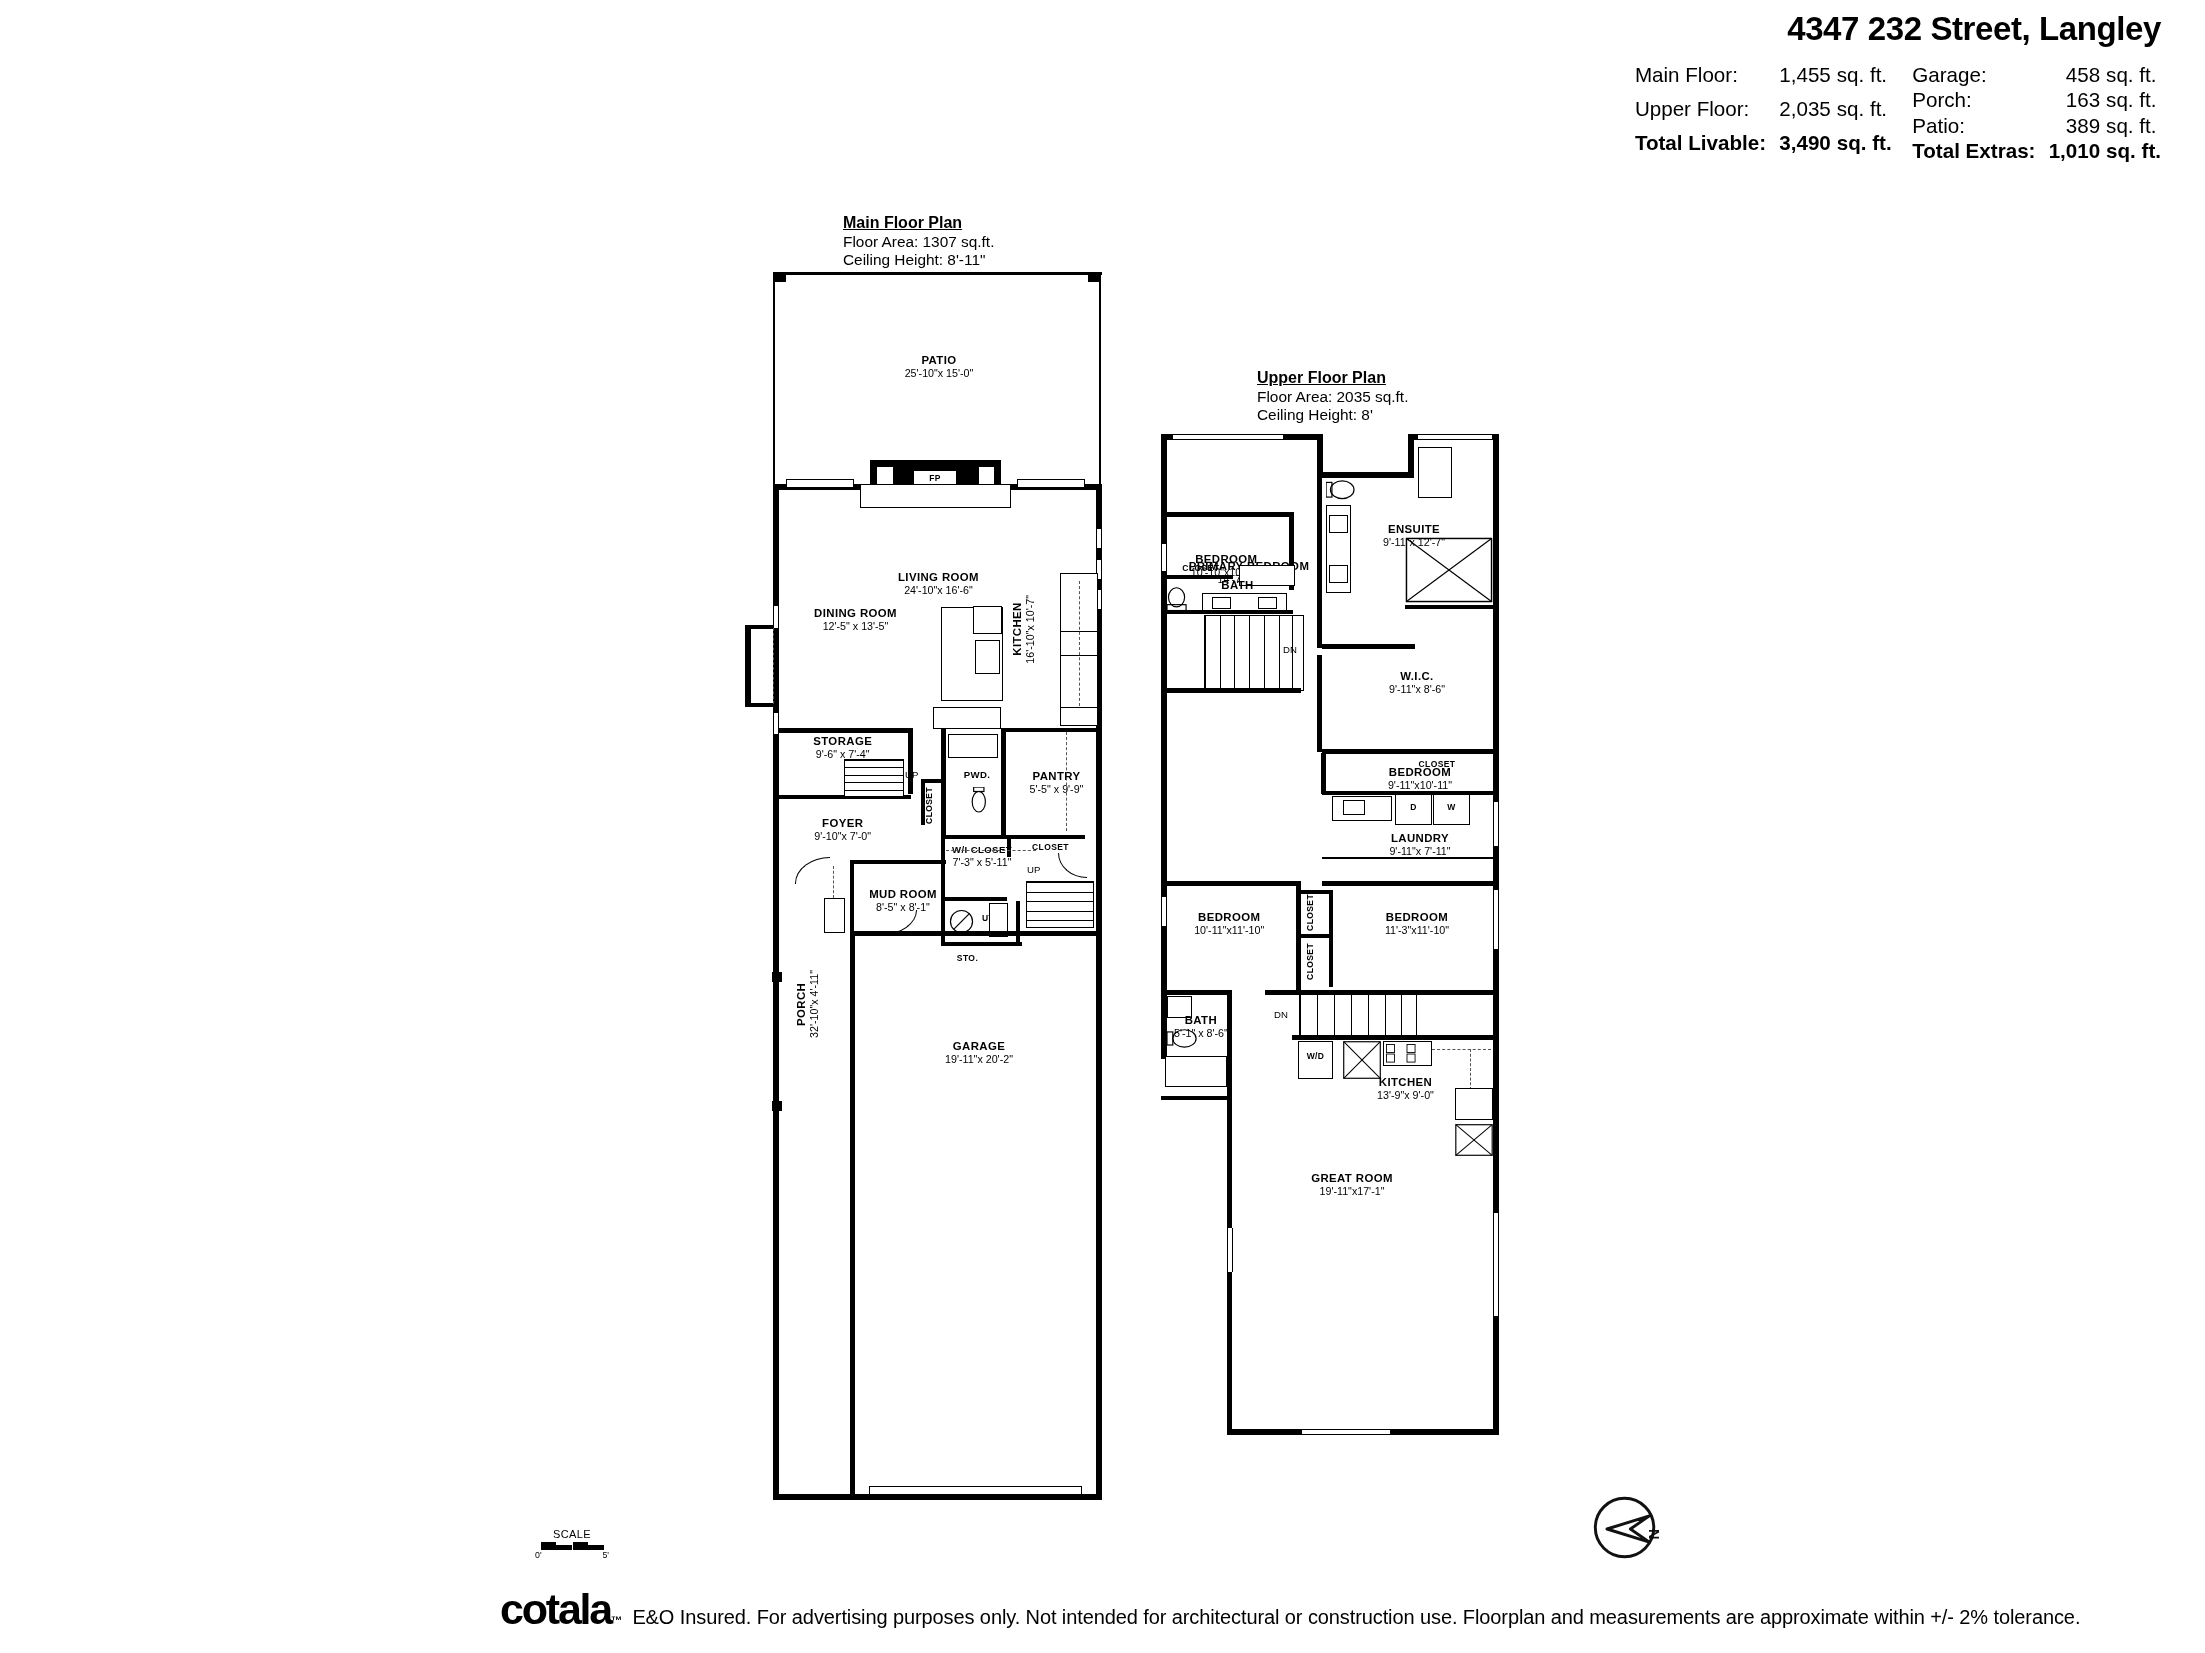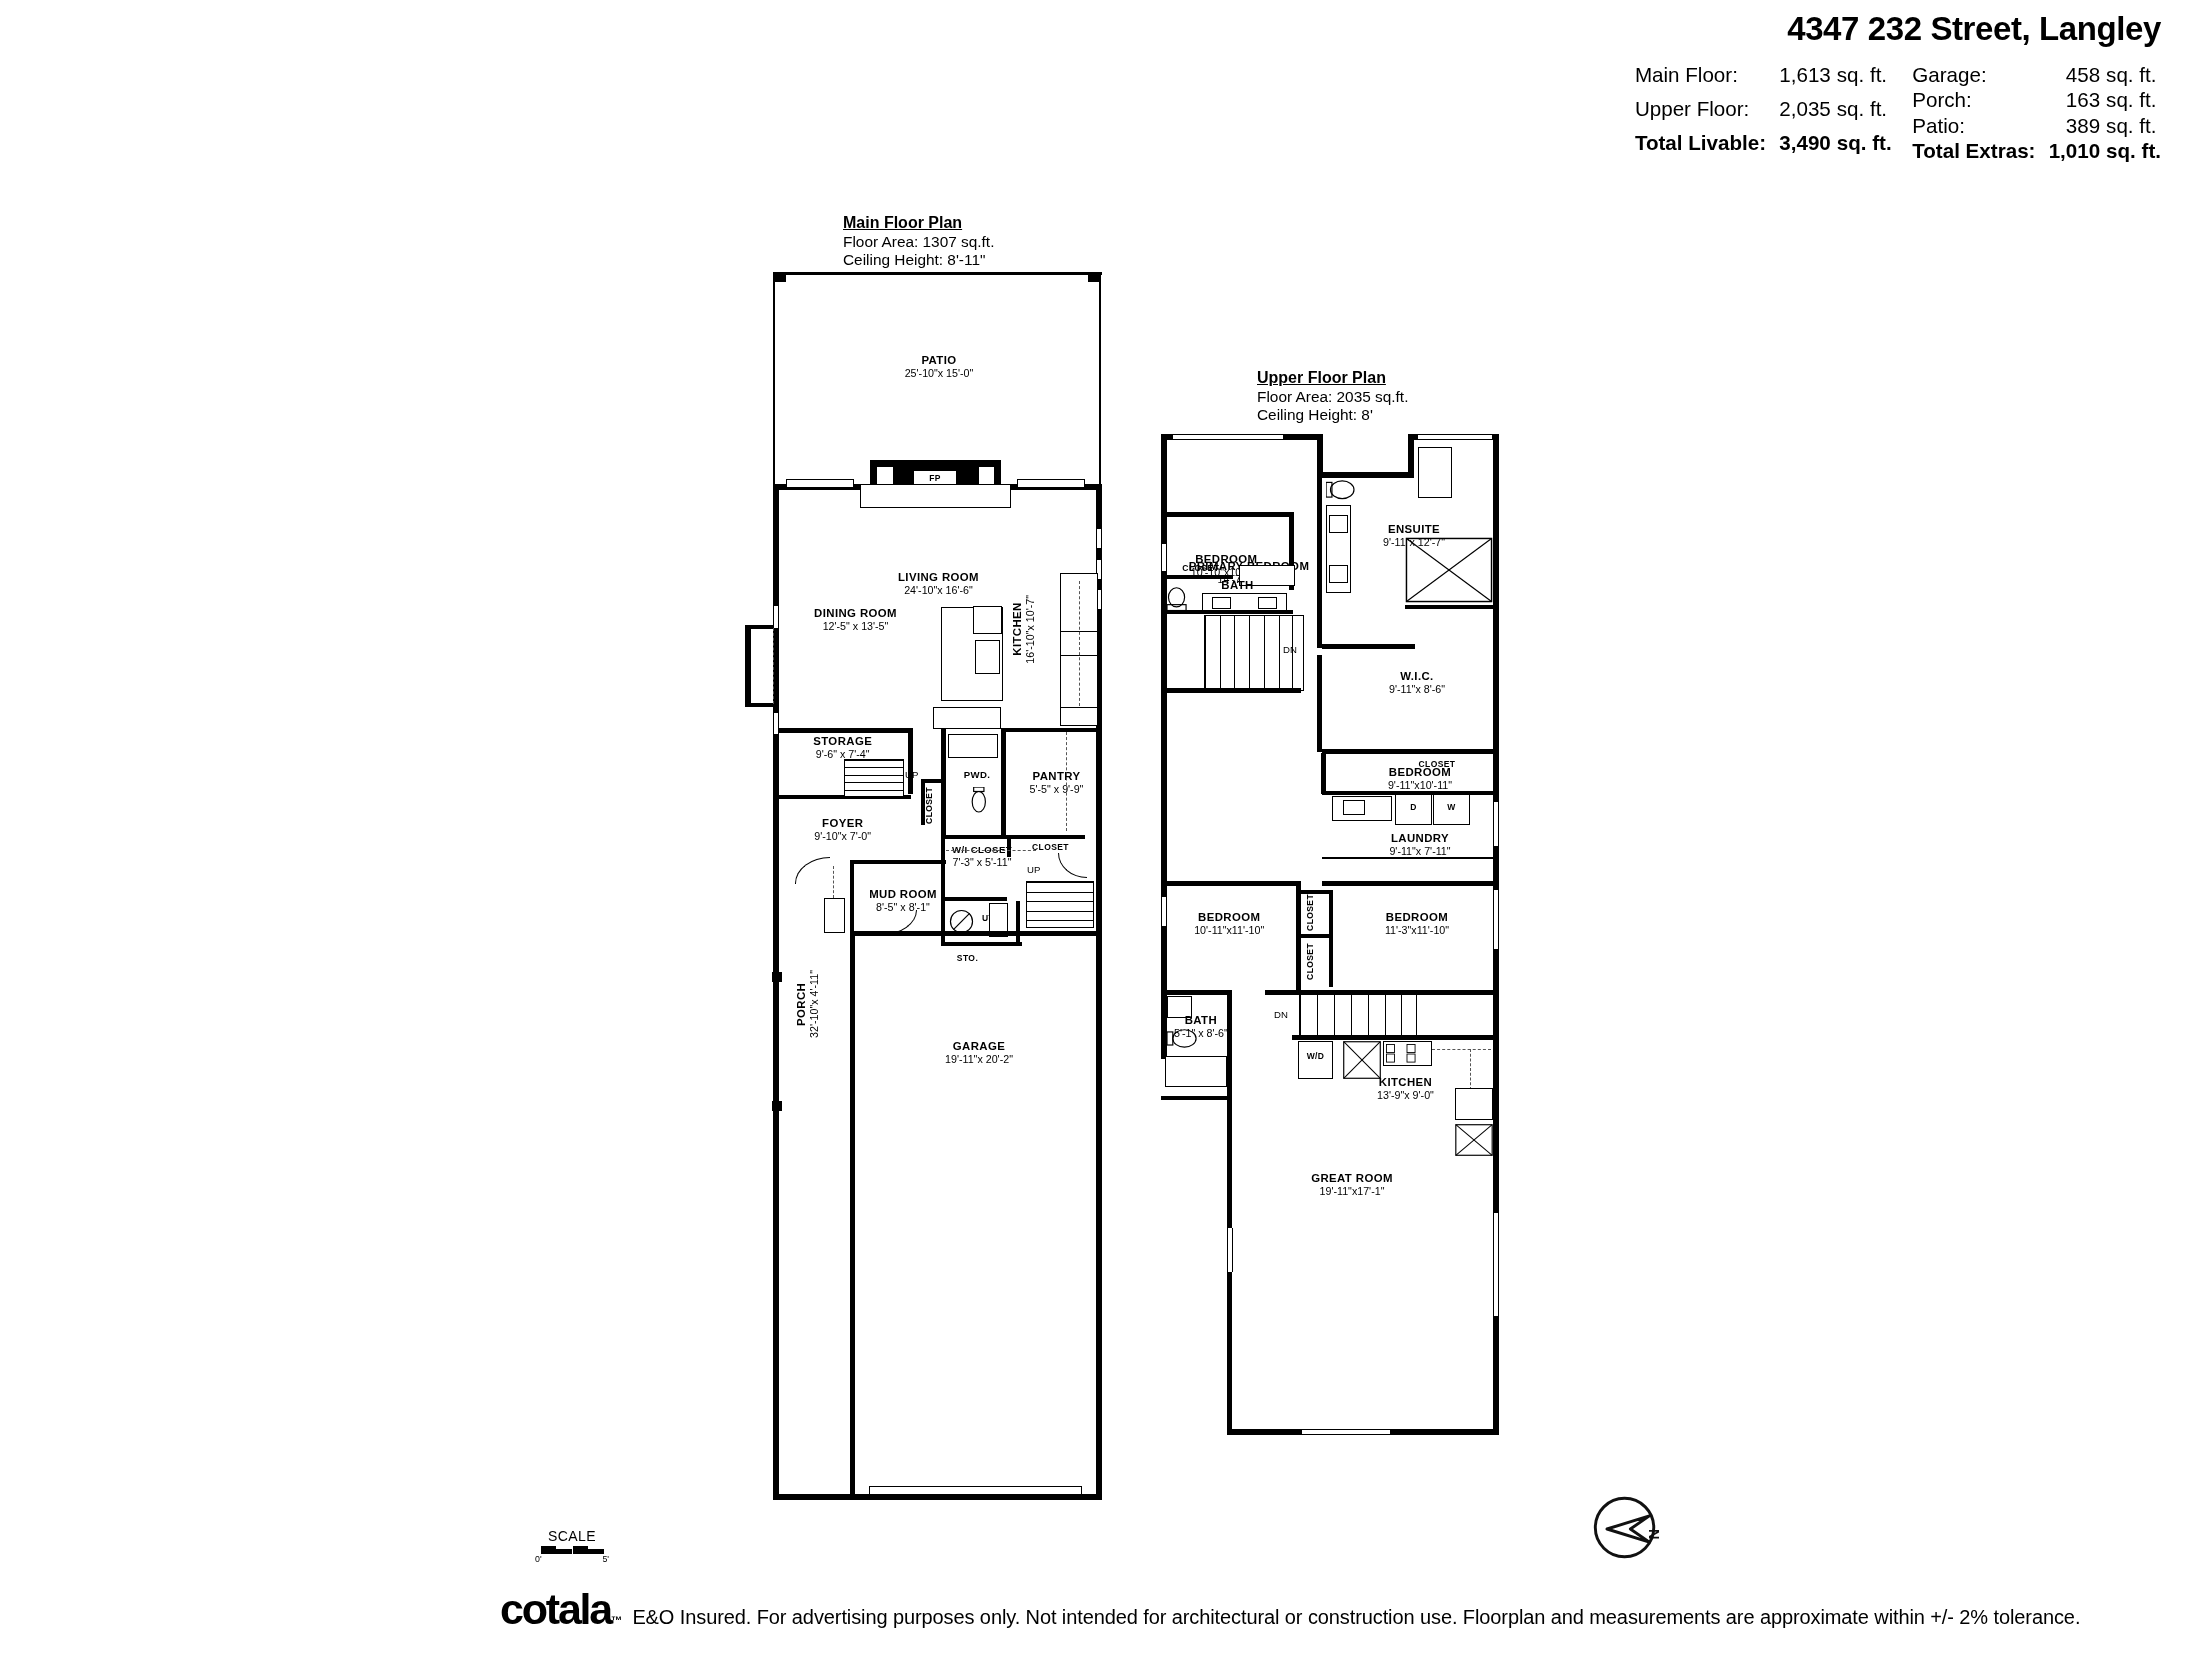--- a/index.html
+++ b/index.html
@@ -39,41 +39,41 @@
   .winv{position:absolute; background:#fff; border-left:1.5px solid #000; border-right:1.5px solid #000; box-sizing:border-box;}
   .door-sw{position:absolute; box-sizing:border-box; border:1.2px solid #000; border-radius:100% 0 0 0; border-right:none; border-bottom:none;}
   .tick{position:absolute; font-size:9.6px;}
   .stair{position:absolute; border:1.1px solid #000; background:#fff; box-sizing:border-box;}
   .stair i{position:absolute; left:0; right:0; height:0; border-top:1px solid #000;}
   .stairv{position:absolute; border:1.1px solid #000; background:#fff; box-sizing:border-box;}
   .stairv i{position:absolute; top:0; bottom:0; width:0; border-left:1px solid #000;}
 
   
   #scalebox{position:absolute; left:535px; top:1528px; text-align:center;}
-  #scalebox .sttl{font-size:14px; letter-spacing:0.4px;}
+  #scalebox .sttl{font-size:11px; letter-spacing:0.4px;}
   #scalebar{width:63px; height:8px; position:relative; margin:1.5px auto 0;}
   #scalebar span{position:absolute; top:0; height:8px; background:#000;}
   #scalebox .ends{position:relative; height:10.3px; width:74px; margin:0 auto;}
   #scalebox .ends b{position:absolute; font-size:8.8px; font-weight:normal;}
   #north{position:absolute; left:1588px; top:1491px; width:76px; height:76px;}
   #footer{position:absolute; left:500px; top:1588px; display:flex; align-items:baseline; gap:10.3px;}
   #logo{font-size:43px; font-weight:bold; letter-spacing:-2.2px; line-height:1;}
   #logo sup{font-size:11px; letter-spacing:0; vertical-align:baseline;}
   #disc{font-size:20px; letter-spacing:-0.1px;}
 </style>
 </head>
 <body>
 
 <div id="header">
   <div id="title">4347 232 Street, Langley</div>
   <div id="areas">
     <div class="areacol">
       <div class="arow">
         <div class="alabel">Main Floor:</div>
-        <div class="aval">1,613</div>
+        <div class="aval">1,455</div>
         <div class="aunit">sq. ft.</div>
       </div>
       <div class="arow">
         <div class="alabel">Upper Floor:</div>
         <div class="aval">2,035</div>
         <div class="aunit">sq. ft.</div>
       </div>
       <div class="arow bold2">
         <div class="alabel">Total Livable:</div>
         <div class="aval">3,490</div>

